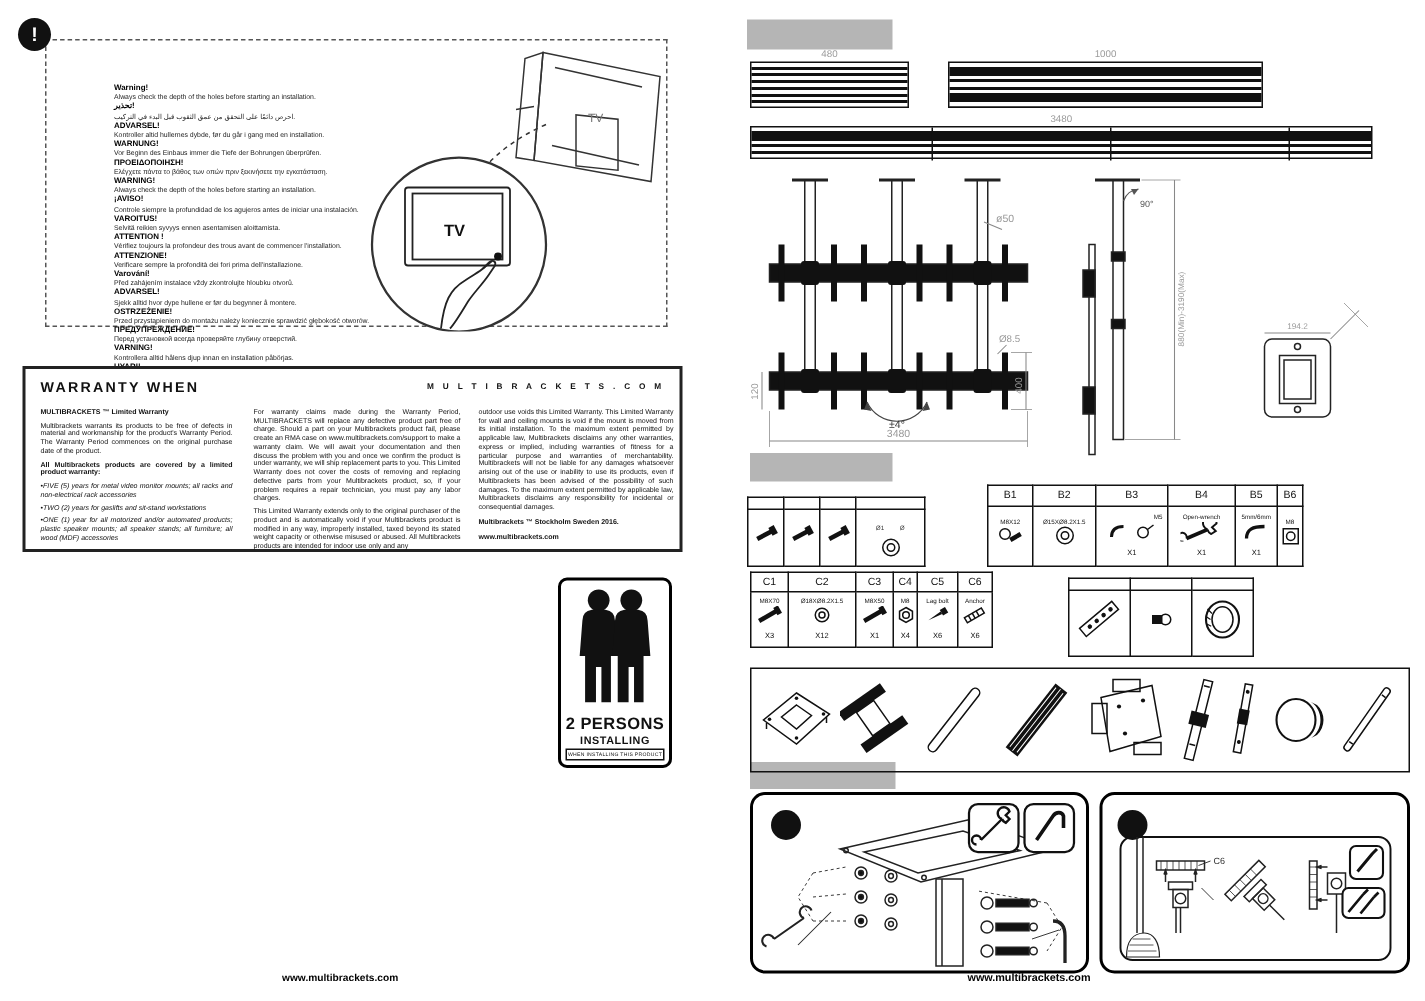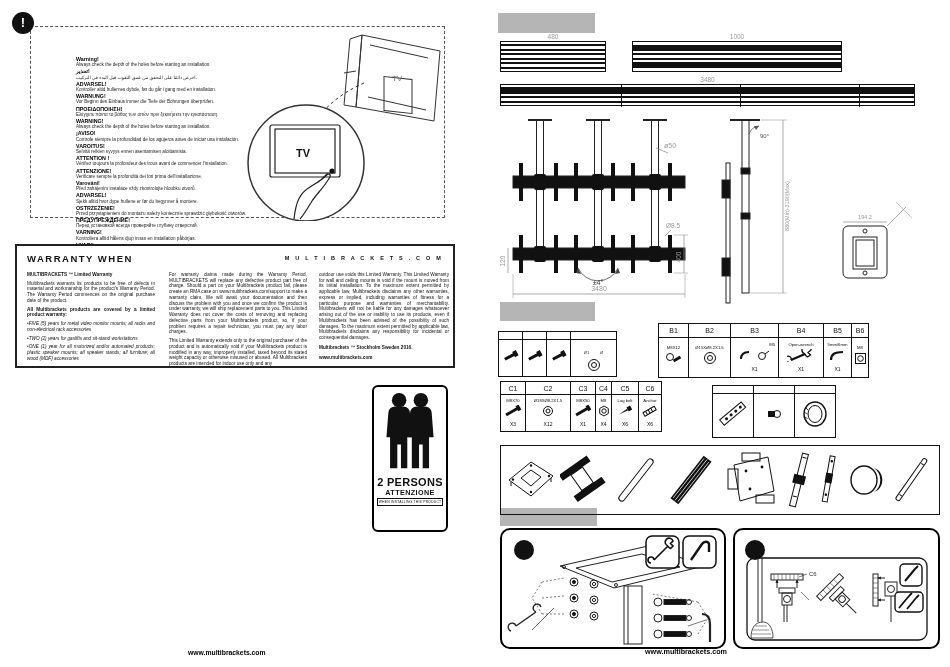--- a/index.html
+++ b/index.html
@@ -23,21 +23,21 @@
   .wcol{top:26px;font-size:4.7px;line-height:1.22;color:#111;text-align:justify}
   .wcol p{margin-bottom:3px}
   .wcol .h{font-weight:bold}
   .wcol .it{font-style:italic;margin-bottom:3px}
   .wc1{left:10px;width:128px}
   .wc2{left:152px;width:138px}
   .wc3{left:302px;width:130px}
   .sig{font-weight:bold;margin-top:4px}
 
   
-  .persons{left:372px;top:385px;width:76px;height:147px;border:2.5px solid #000;border-radius:6px;
+  .persons{left:372px;top:385px;width:76px;height:127px;border:2.5px solid #000;border-radius:6px;
     text-align:center;padding-top:4px;background:#fff}
   .p-line1{font-size:11px;font-weight:bold;letter-spacing:.3px;margin-top:1px}
   .p-line2{font-size:7.2px;font-weight:bold;letter-spacing:.4px}
   .p-line3{font-size:3.4px;letter-spacing:.2px;border:1px solid #111;margin:1px 3px 0 3px;padding:1px 0}
 
   
   .greybar{background:#b5b5b5}
   .dimlabel{font-size:6.5px;color:#9b9b9b;text-align:center}
   .bar{border:1px solid #111}
   .bar1{left:500px;top:41px;width:106px;height:31px;
@@ -205,21 +205,21 @@
 <div class="abs persons">
   <svg width="58" height="80" viewBox="0 0 64 86">
     <g fill="#111">
       <circle cx="20" cy="9" r="8"></circle>
       <path d="M8,24 Q8,17 15,16 L25,16 Q32,17 32,24 L34,50 L29,50 L29,84 L22,84 L22,58 L18,58 L18,84 L10,84 L10,50 L6,50 Z"></path>
       <circle cx="44" cy="9" r="8"></circle>
       <path d="M32,24 Q32,17 39,16 L49,16 Q56,17 56,24 L58,50 L53,50 L53,84 L46,84 L46,58 L42,58 L42,84 L34,84 L34,50 L30,50 Z"></path>
     </g>
   </svg>
   <div class="p-line1">2 PERSONS</div>
-  <div class="p-line2">ATTENZIONE</div>
+  <div class="p-line2">INSTALLING</div>
   <div class="p-line3">WHEN INSTALLING THIS PRODUCT</div>
 </div>
 
 <div class="abs greybar" style="left:498px;top:13px;width:97px;height:20px"></div>
 <div class="abs greybar" style="left:500px;top:302px;width:95px;height:19px"></div>
 <div class="abs greybar" style="left:500px;top:508px;width:97px;height:18px"></div>
 
 <div class="abs dimlabel" style="left:500px;top:33px;width:106px">480</div>
 <div class="abs bar bar1"></div>
 <div class="abs dimlabel" style="left:632px;top:33px;width:210px">1000</div>

